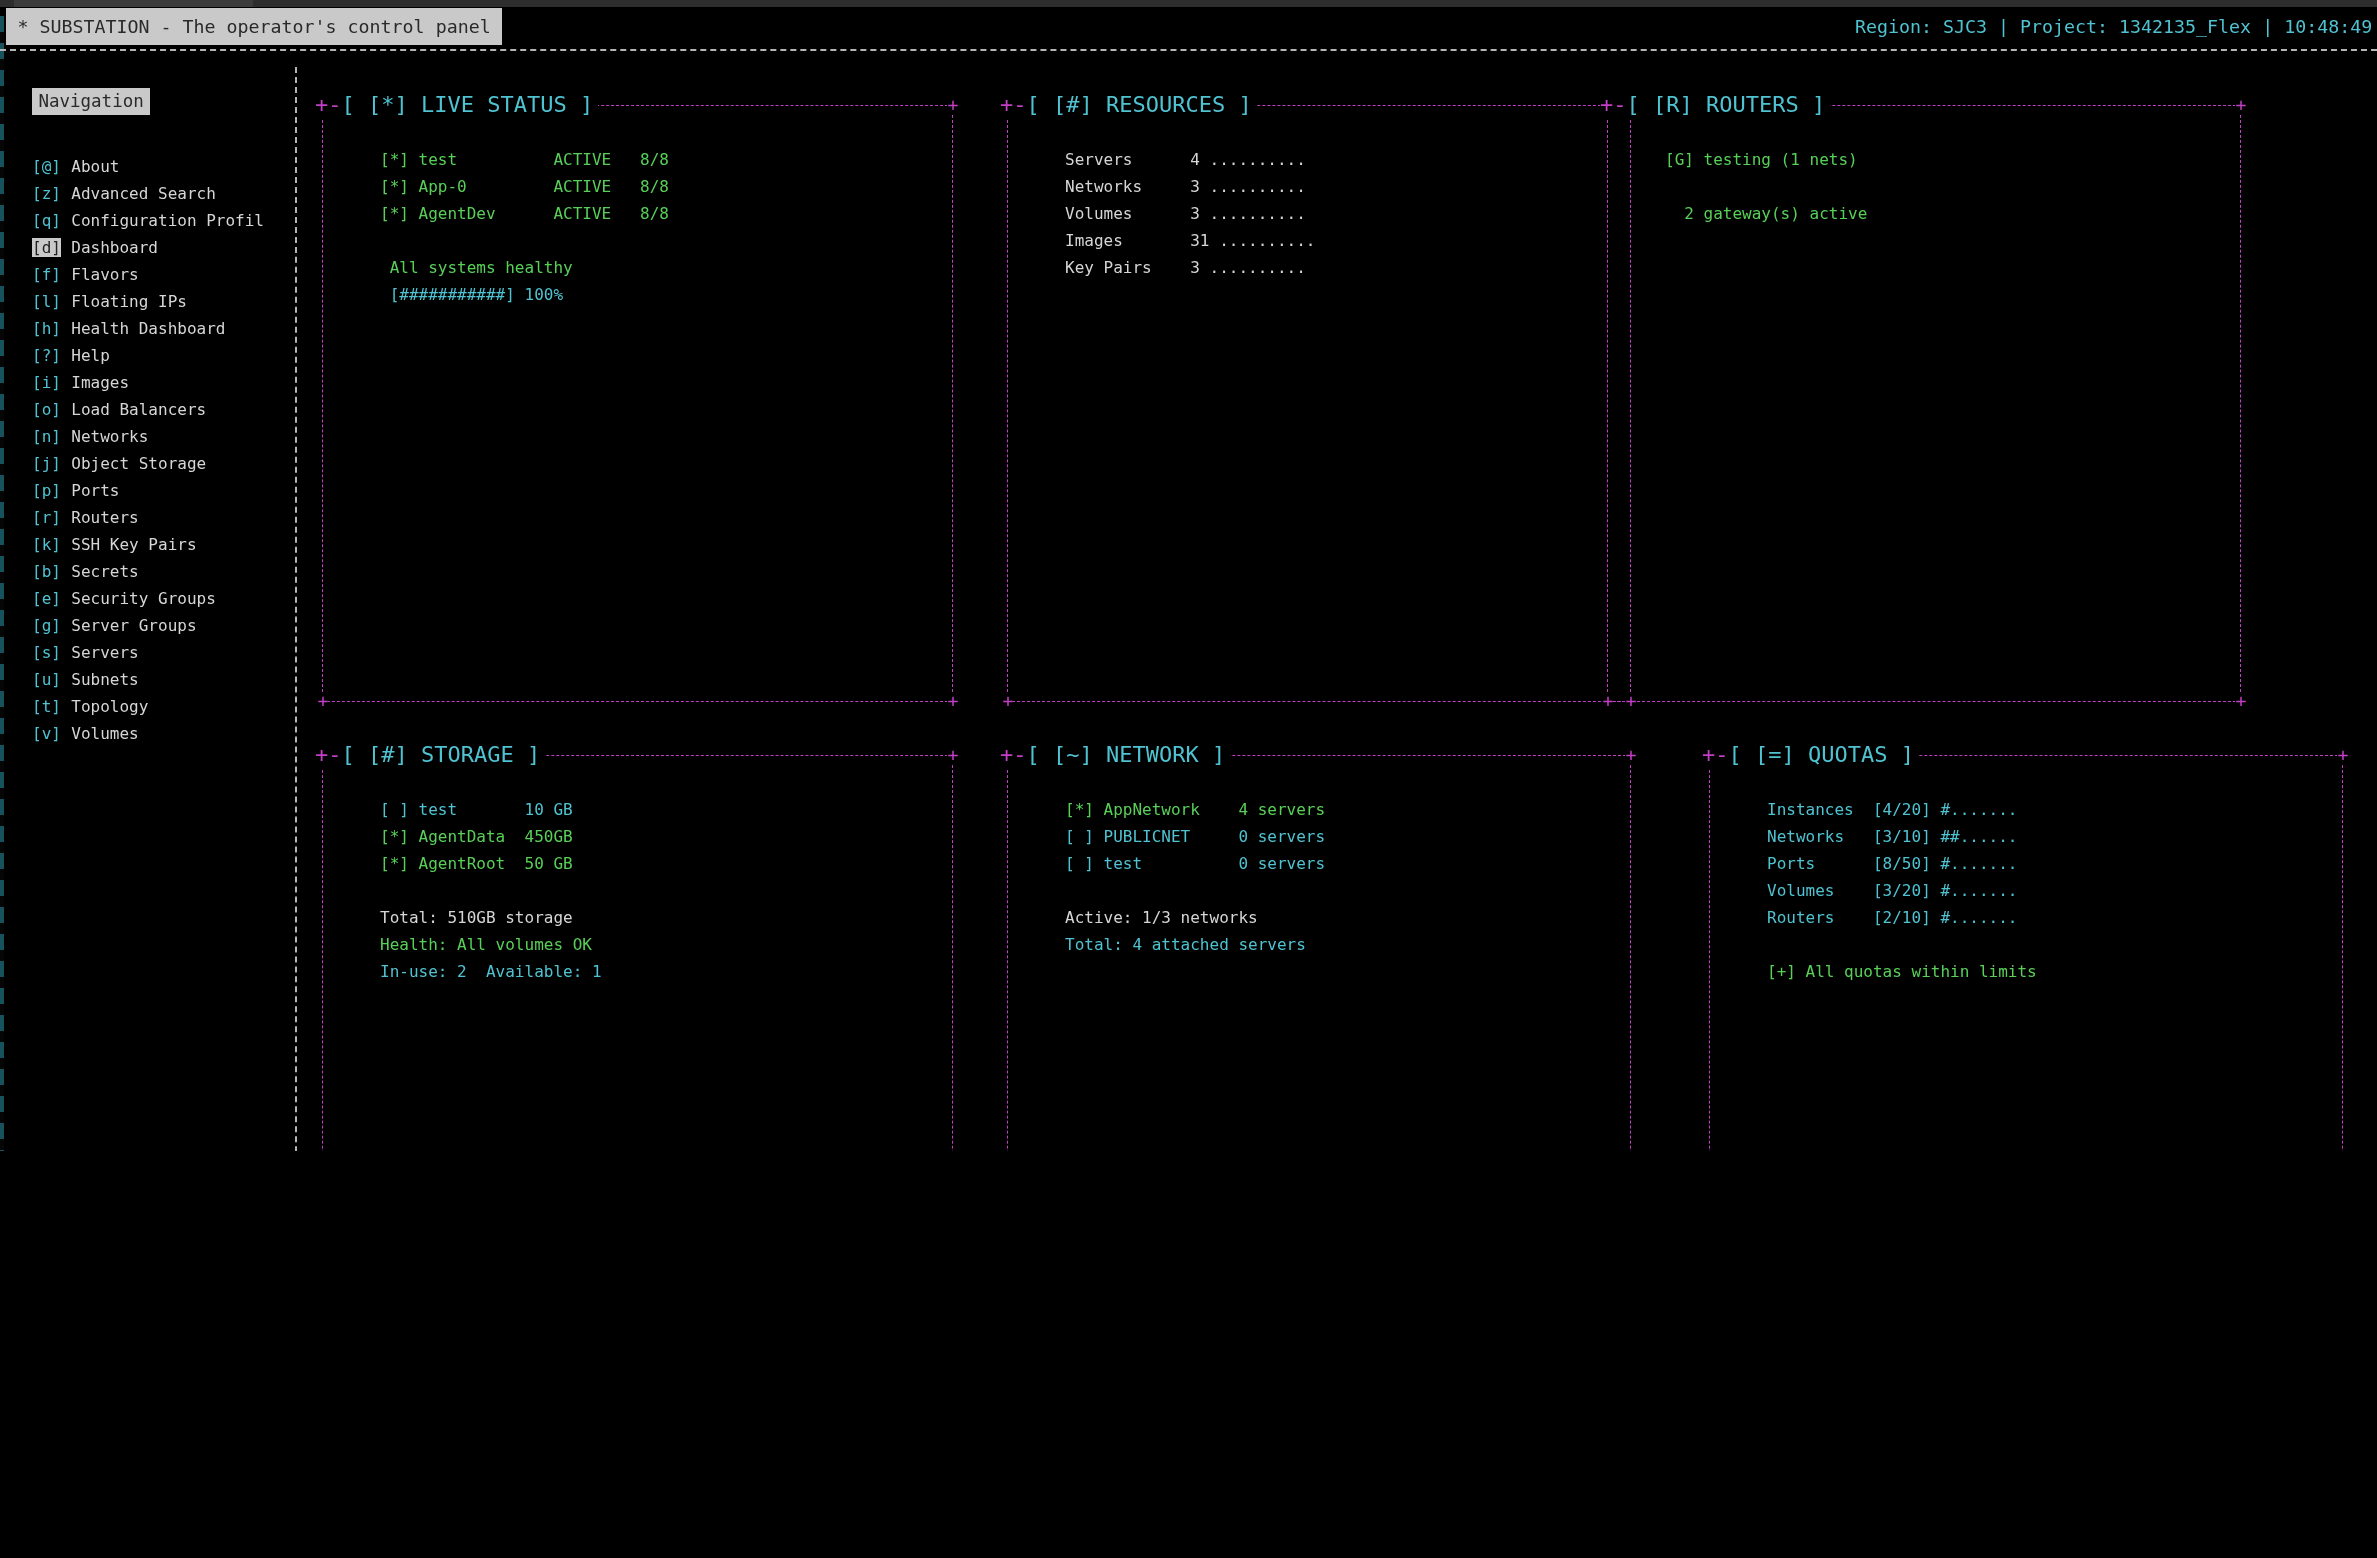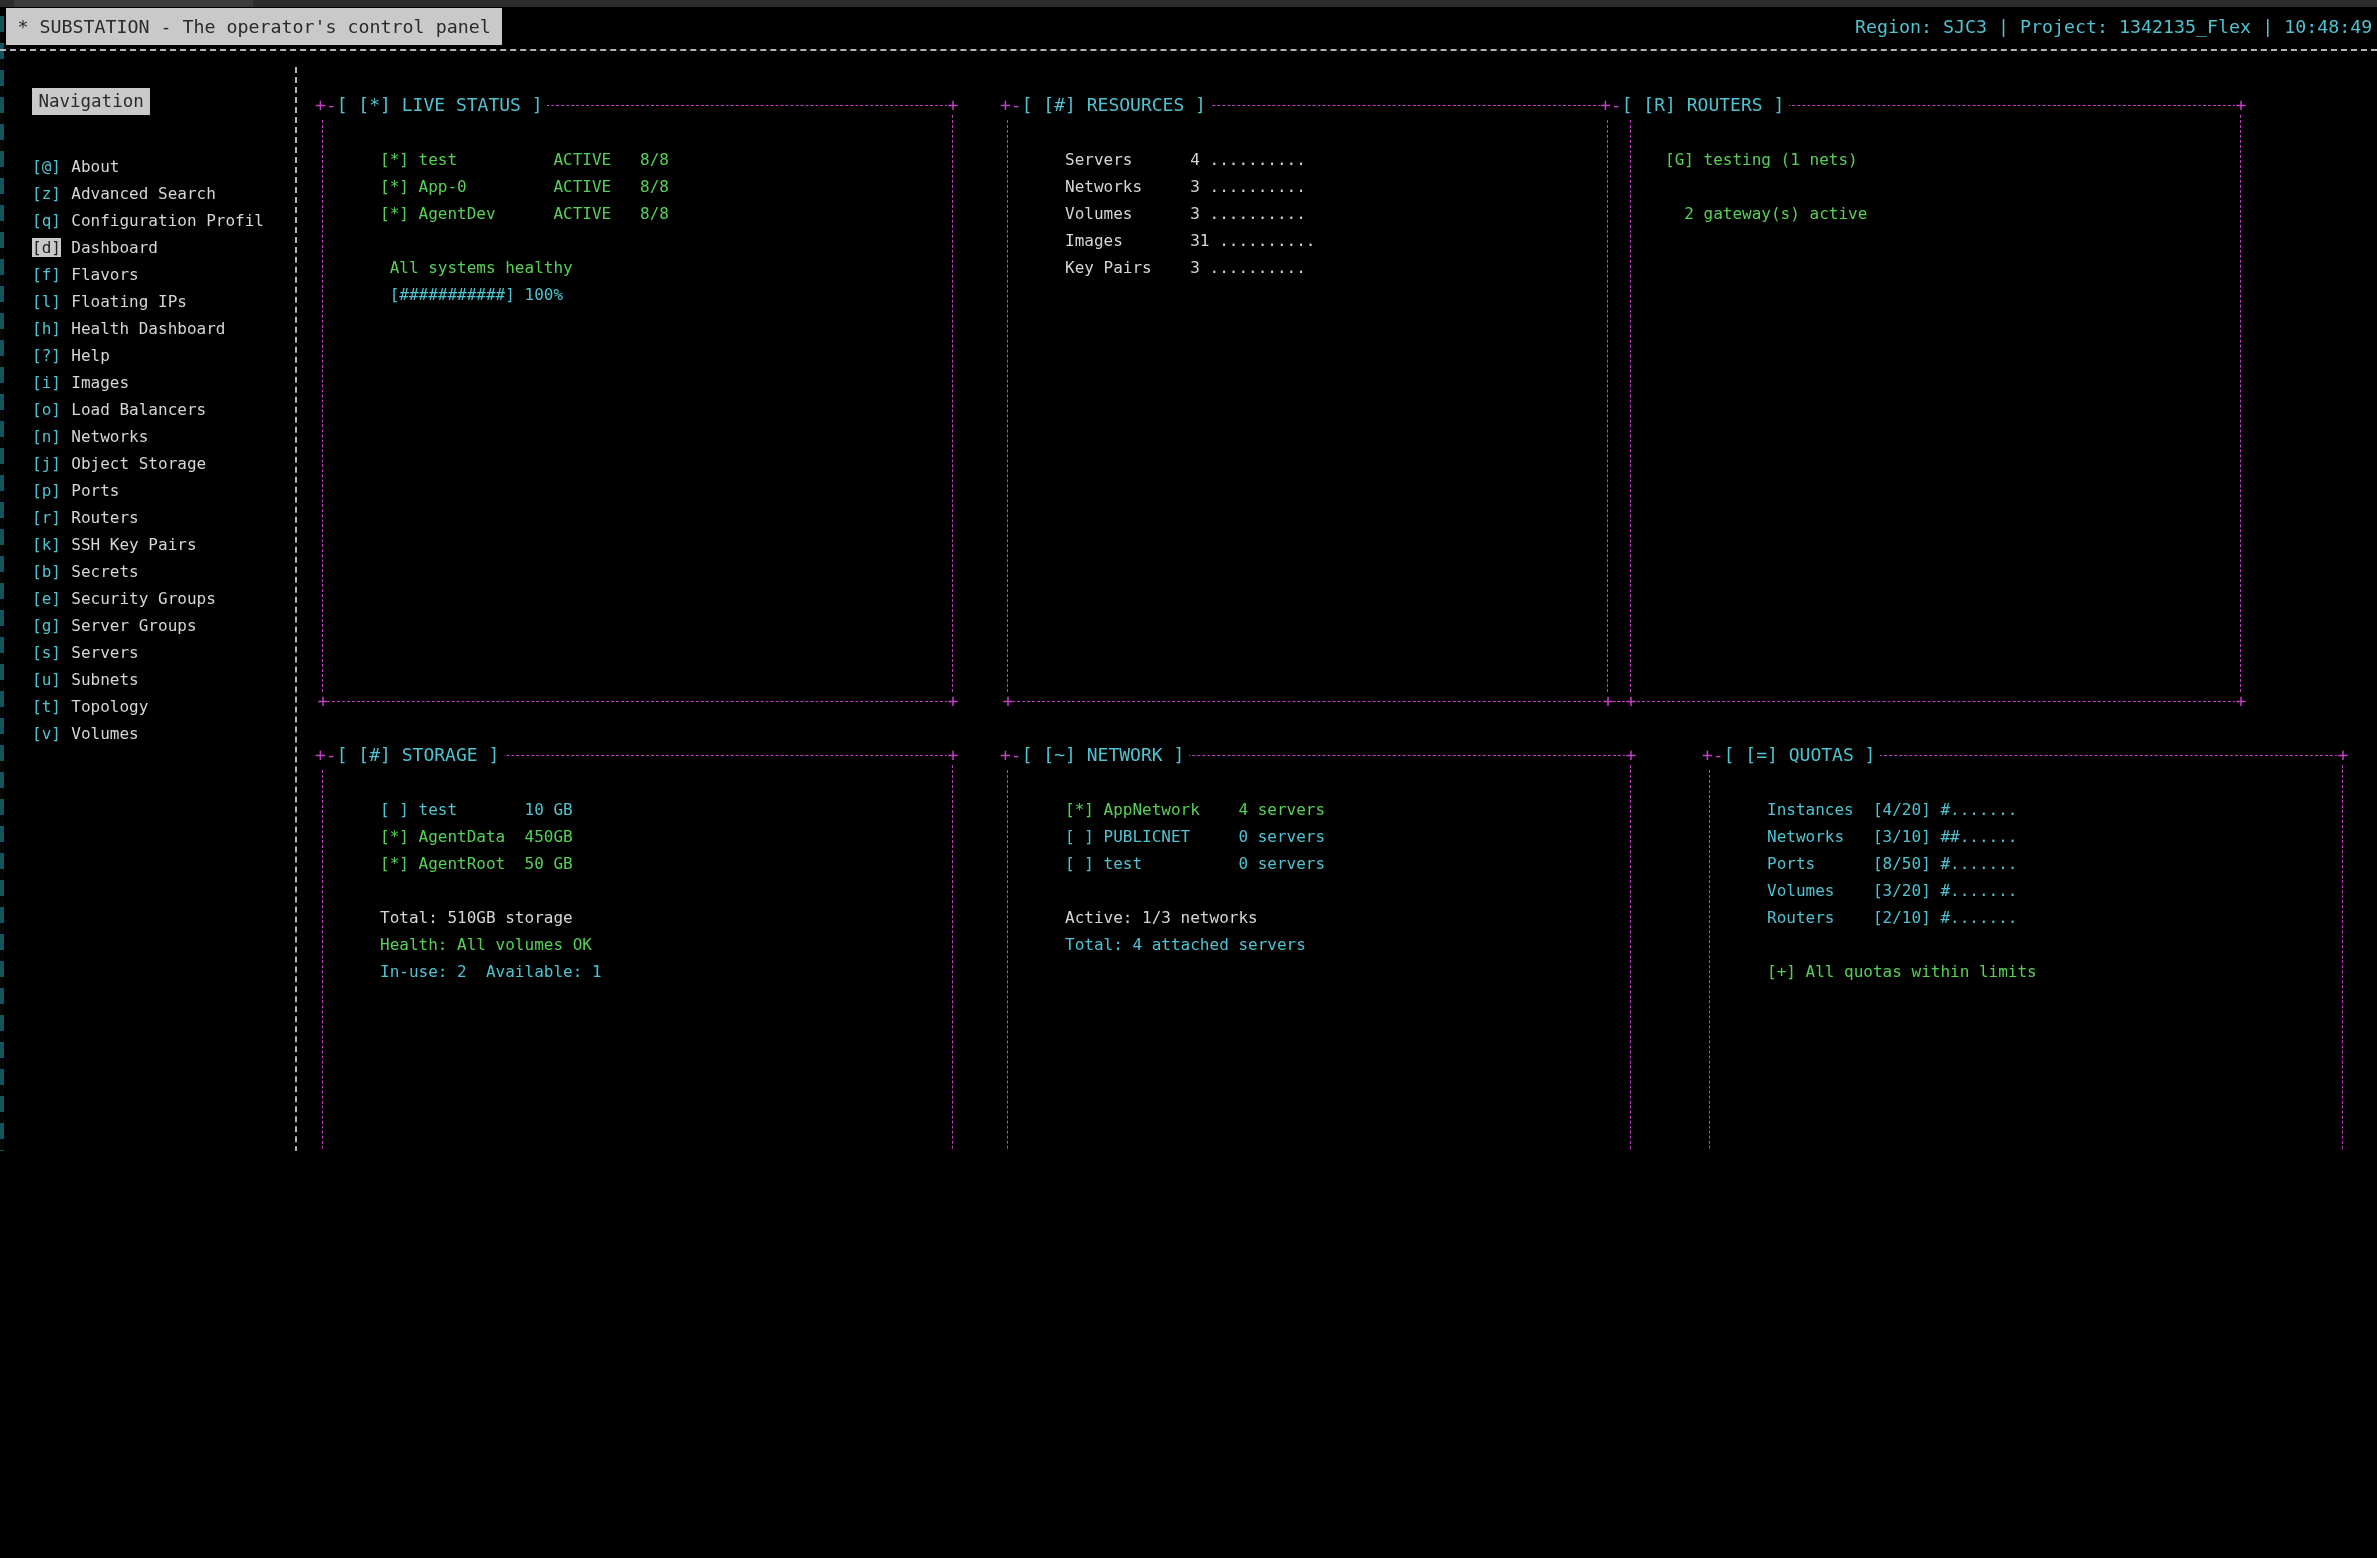--- a/index.html
+++ b/index.html
@@ -40,21 +40,21 @@
   .nav-header{display:inline-block;background:var(--hlbg);color:var(--hlfg);
     font-size:17.5px;line-height:25.5px;padding:0.8px 6.4px;margin-bottom:38px;}
   .nav-item{height:27px;line-height:27px;font-size:16px;white-space:pre;overflow:hidden;}
   .nav-key{color:var(--cyan);margin-right:10.4px;}
   .nav-key.sel{background:var(--hlbg);color:#222;}
   .nav-label{color:var(--white);}
 
   
   .panel{position:absolute;border:1.6px dashed var(--magenta);background:transparent;}
   .panel-title{position:absolute;top:-15px;left:-8px;background:#000;color:var(--cyan);
-    font-size:18px;line-height:27px;white-space:pre;padding-right:4.8px;}
+    font-size:22px;line-height:27px;white-space:pre;padding-right:4.8px;}
   .panel-title::before{content:"+-";color:var(--magenta);}
   .corner{position:absolute;color:var(--magenta);background:#000;font-size:18.3px;line-height:18.3px;width:11px;}
   .corner.tr{top:-10.4px;right:-6.4px;}
   .corner.bl{bottom:-9.6px;left:-5.6px;}
   .corner.br{bottom:-9.6px;right:-6.4px;}
   .panel-body{padding:40px 0 0 21px;}
   .row{white-space:pre;font-size:16px;height:27px;line-height:27px;margin-left:36px;}
   .gap{margin-top:27px;}
   .c-green{color:var(--green);}
   .c-cyan{color:var(--cyan);}

